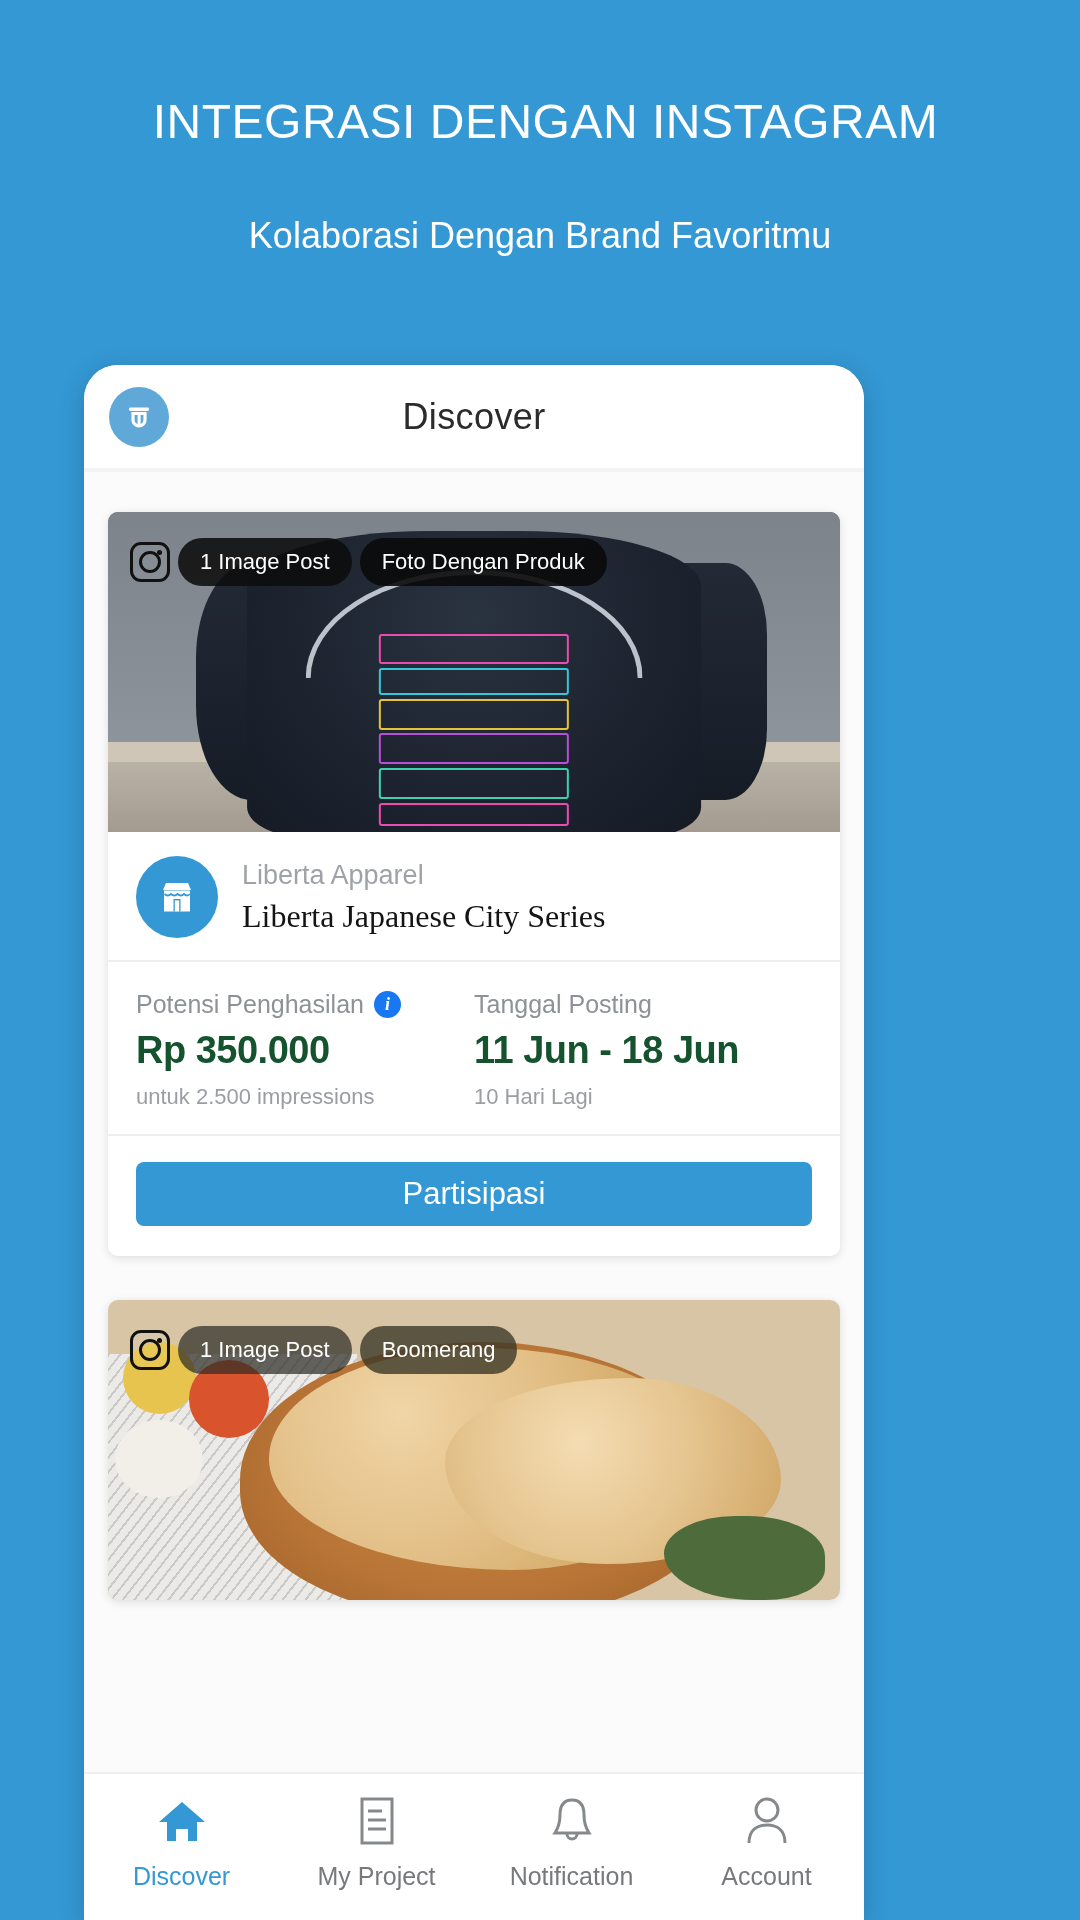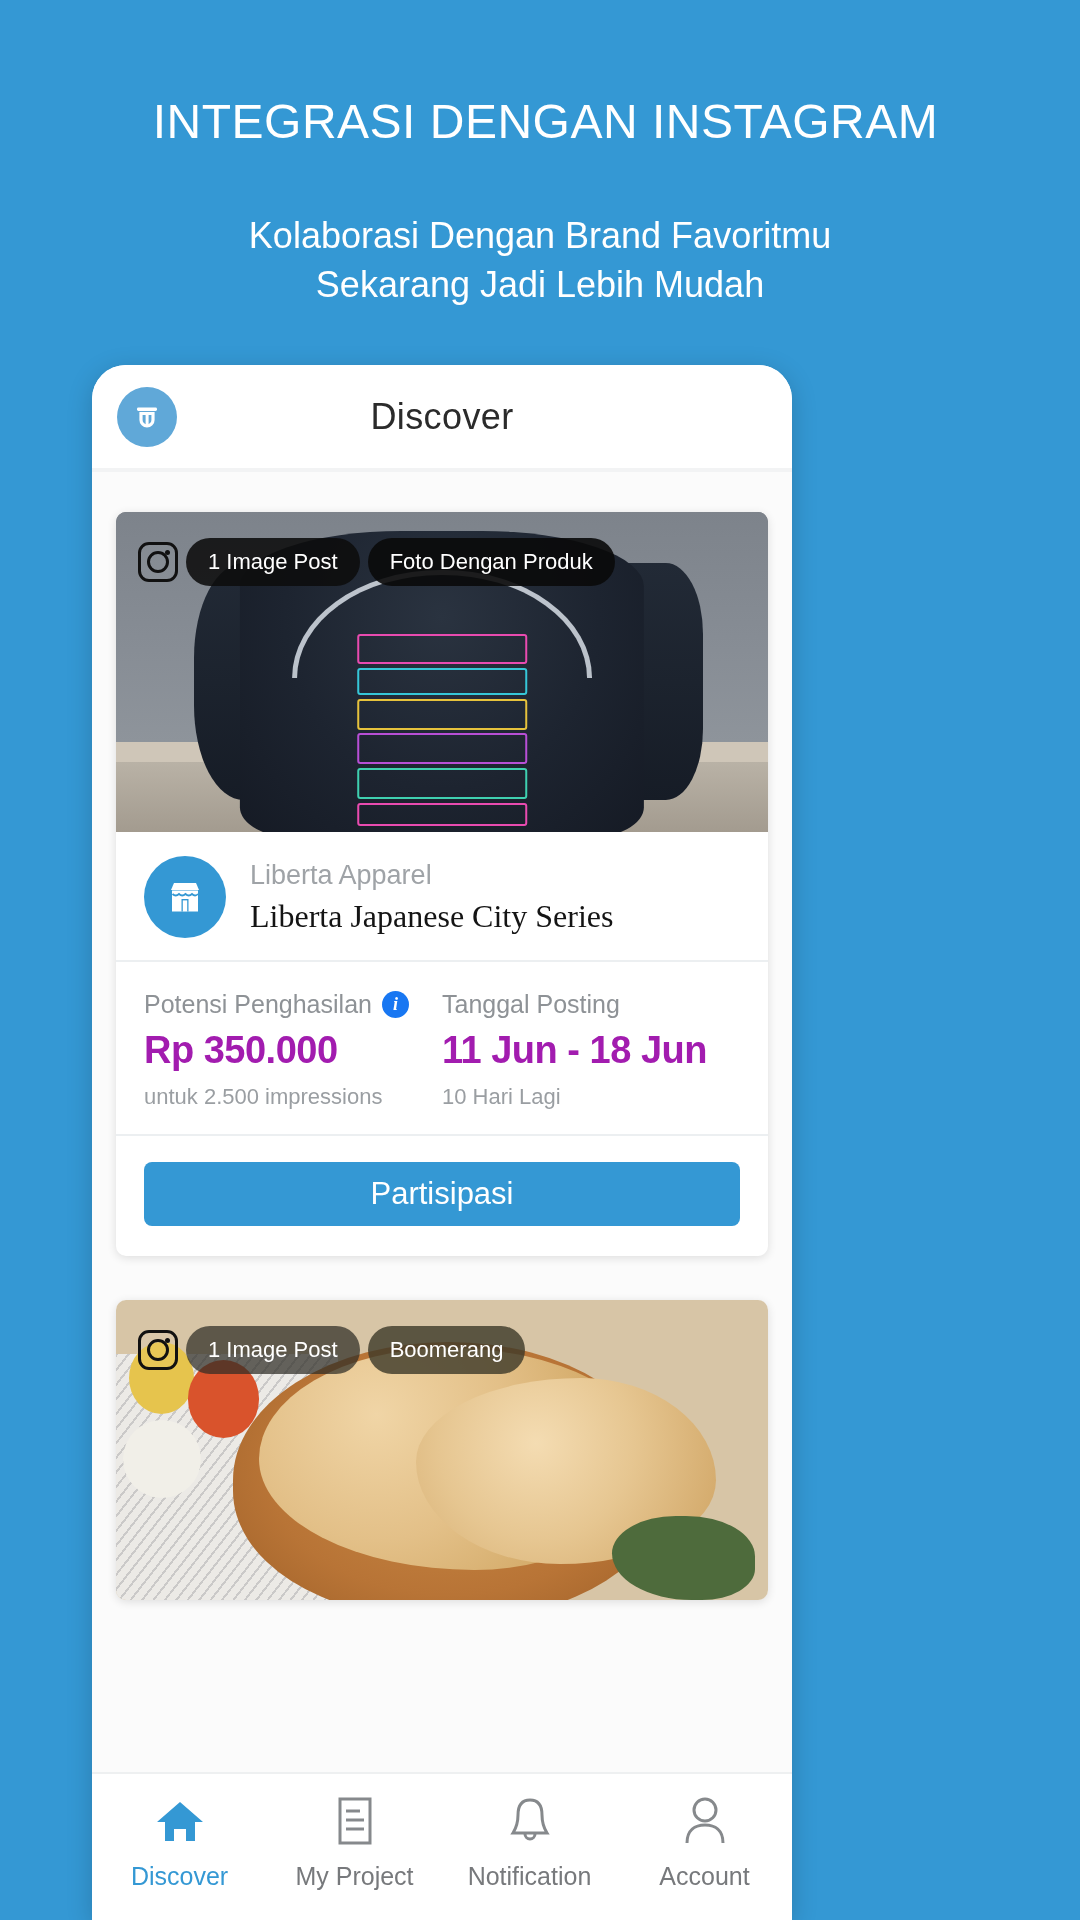--- a/index.html
+++ b/index.html
@@ -29,23 +29,23 @@
   .promo-sub {
     margin-top: 62px;
     font-size: 36px;
     font-weight: 400;
     line-height: 1.38;
   }
 
   
   .phone {
     position: absolute;
-    left: 92px;
+    left: 84px;
     top: 365px;
-    width: 700px;
+    width: 780px;
     height: 1555px;
     background: #ffffff;
     border-radius: 34px 34px 0 0;
     overflow: hidden;
     box-shadow: 0 6px 26px rgba(0,0,0,0.18);
   }
 
   
   .appbar {
     position: relative;
@@ -216,21 +216,21 @@
     display: flex; align-items: center; gap: 10px;
   }
   .info-dot {
     width: 27px; height: 27px; border-radius: 50%;
     background: #1877f2; color: #fff;
     font-size: 18px; font-style: italic; font-weight: bold;
     display: flex; align-items: center; justify-content: center;
     font-family: "Liberation Serif", serif;
   }
   .stat-value {
-    font-size: 38px; font-weight: bold; color: #a21caf;
+    font-size: 38px; font-weight: bold; color: #14532d;
     margin-top: 10px; letter-spacing: -0.5px;
   }
   .stat-sub { font-size: 22px; color: #9a9ea2; margin-top: 12px; }
 
   
   .cta-wrap { padding: 26px 28px 30px 28px; }
   .cta {
     width: 100%;
     background: #3498d4;
     color: #ffffff;
@@ -309,21 +309,20 @@
   .nav-item.active .nav-label { color: #3498d4; }
   .nav-ico { height: 54px; display: flex; align-items: center; justify-content: center; }
 </style>
 </head>
 <body>
 
 <div class="promo">
   <div class="promo-title">INTEGRASI DENGAN INSTAGRAM</div>
   <div class="promo-sub">
     <div>Kolaborasi Dengan Brand Favoritmu</div>
-    <div>Sekarang Jadi Lebih Mudah</div>
   </div>
 </div>
 
 <div class="phone">
 
   <div class="appbar">
     <div class="brand-logo">
       <svg width="34" height="34" viewBox="0 0 34 34" aria-hidden="true">
         <rect x="7" y="7.5" width="20" height="3.4" rx="1.4" fill="#ffffff"></rect>
         <path d="M11 13.5 h12 v6.5 a6 6 0 0 1 -12 0 z" fill="none" stroke="#ffffff" stroke-width="3.2"></path>

